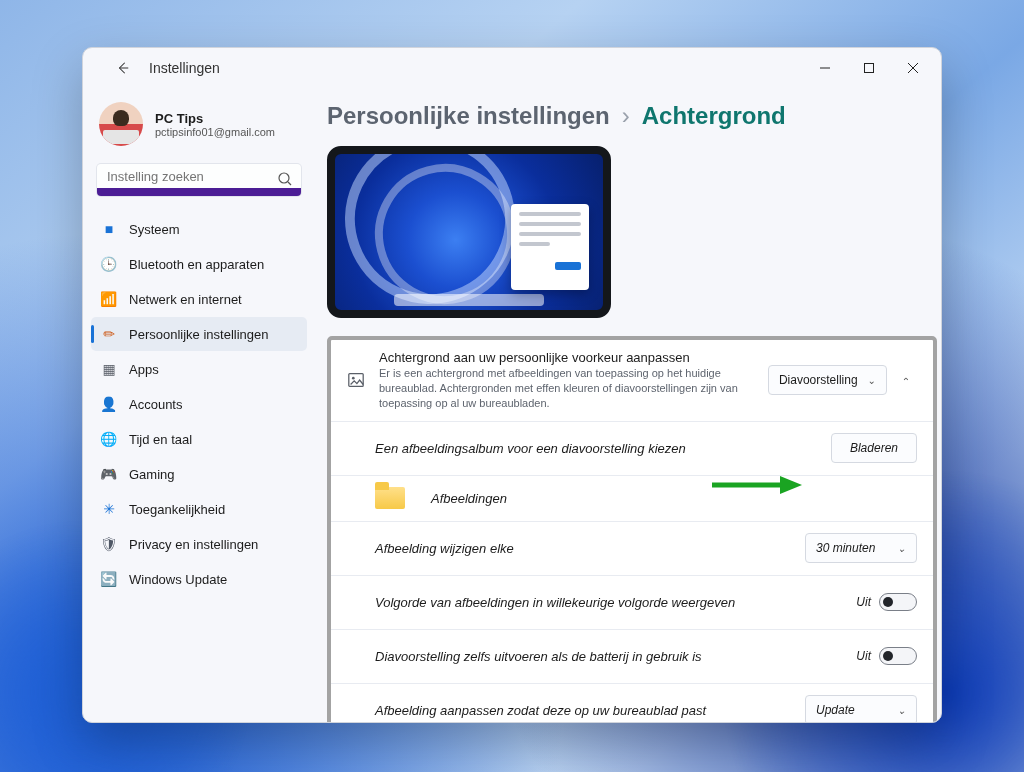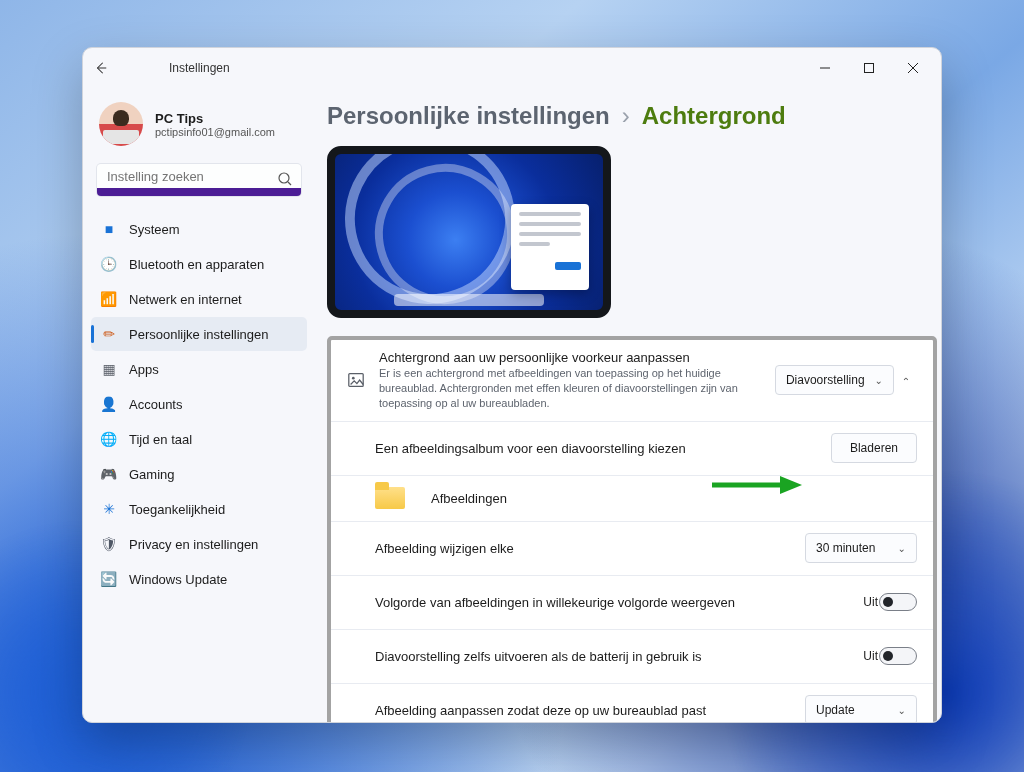--- a/index.html
+++ b/index.html
@@ -33,24 +33,23 @@
     border: 1px solid #d0d4dc;
     border-radius: 10px;
     box-shadow: 0 20px 50px rgba(0,0,0,0.25);
     display: flex; flex-direction: column;
     overflow: hidden;
   }
 
   .titlebar {
     height: 40px;
     display: flex; align-items: center;
-    padding: 0 6px 0 4px;
-    font-size: 12px;
+    padding: 0 6px 0 26px;
+    font-size: 14px;
     color: #333;
-    gap: 42px;
   }
   .back-btn {
     width: 28px; height: 28px;
     display: flex; align-items: center; justify-content: center;
     border-radius: 4px;
     cursor: pointer;
     margin-right: 12px;
   }
   .title-text { flex: 0 0 auto; }
   .title-spacer { flex: 1; }
@@ -151,21 +150,21 @@
   .main::-webkit-scrollbar { width: 8px; }
   .main::-webkit-scrollbar-thumb { background: #c3c8d2; border-radius: 6px; }
 
   .crumb {
     display: flex; align-items: center; gap: 12px;
     font-size: 24px;
     color: #5c6470;
     margin-bottom: 16px;
   }
   .crumb .parent { font-weight: 600; }
-  .crumb .current { color: #4d7c0f; font-weight: 600; }
+  .crumb .current { color: #0f766e; font-weight: 600; }
   .crumb .sep { color: #9aa1ac; }
 
   
   .preview {
     width: 284px; height: 172px;
     border: 8px solid #14171b;
     border-radius: 14px;
     background:
       radial-gradient(circle at 45% 55%, #3c7ff2 0, #1b4fd0 28%, #0a2e9c 60%, #07206e 100%);
     position: relative;
@@ -213,32 +212,32 @@
   }
   .row {
     display: flex; align-items: center;
     min-height: 54px;
     padding: 10px 16px;
     gap: 14px;
     font-size: 13px;
     color: #1c1c1c;
   }
   .row + .row { border-top: 1px solid #e8ebf1; }
-  .row.indent { padding-left: 44px; }
+  .row.indent { padding-left: 44px; font-style: italic; }
   .row.tall { min-height: 68px; }
 
   .row-icon {
     width: 18px;
     color: #5a5f68;
     display:flex; align-items:center; justify-content:center;
   }
   .row-text { flex: 1; }
   .row-title { font-size: 13px; }
   .row-sub { font-size: 11px; color: #5e646e; line-height: 1.35; margin-top:1px;}
-  .row-control { display: flex; align-items: center; gap: 1px; }
+  .row-control { display: flex; align-items: center; gap: 8px; }
 
   .select {
     display: flex; align-items: center; gap: 10px;
     height: 30px;
     min-width: 112px;
     padding: 0 10px;
     border: 1px solid #d5d9e1;
     border-radius: 4px;
     background: #fbfcfe;
     cursor: pointer;

